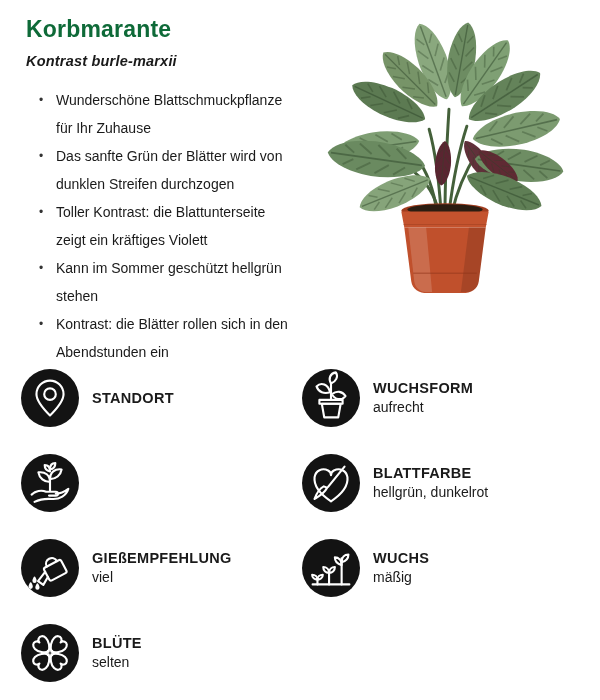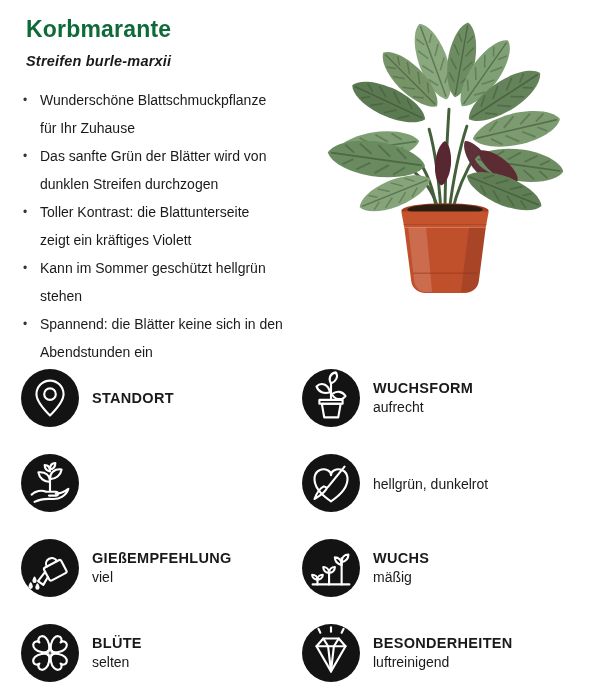--- a/index.html
+++ b/index.html
@@ -5,21 +5,21 @@
   html,body{margin:0;padding:0;background:#ffffff;}
   .page{
     position:relative;width:600px;height:700px;overflow:hidden;background:#ffffff;
     font-family:"Liberation Sans",sans-serif;color:#1a1a1a;
   }
   
   .header{position:absolute;left:26px;top:16px;width:280px;}
   .title{font-size:23px;font-weight:700;color:#0e6a38;letter-spacing:0.2px;margin:0;}
   .subtitle{font-size:14.5px;font-style:italic;font-weight:600;margin-top:10px;letter-spacing:0.2px;}
   
-  .bullets{position:absolute;left:22px;top:86px;width:286px;margin:0;padding:0;list-style:none;
+  .bullets{position:absolute;left:38px;top:86px;width:286px;margin:0;padding:0;list-style:none;
            font-size:14px;line-height:28px;}
   .bullets li{position:relative;padding-left:18px;white-space:pre-line;}
   .bullets li::before{content:"•";position:absolute;left:1px;top:0;font-size:12px;color:#333;}
   
   .plant{position:absolute;left:298px;top:2px;width:298px;height:298px;}
   
   .features{position:absolute;left:21px;top:369px;width:556px;display:grid;
             grid-template-columns:281px 275px;row-gap:27px;}
   .feature{display:flex;align-items:center;gap:13px;}
   .icon-circle{width:58px;height:58px;border-radius:50%;background:#131313;flex:0 0 auto;
@@ -31,32 +31,32 @@
   .f-label{font-weight:700;font-size:14.5px;letter-spacing:0.3px;}
   .f-value{font-size:14px;line-height:19px;white-space:pre-line;margin-top:2px;}
 </style>
 </head>
 <body>
 
 <div class="page">
 
   <div class="header">
     <h1 class="title">Korbmarante</h1>
-    <div class="subtitle">Streifen burle-marxii</div>
+    <div class="subtitle">Kontrast burle-marxii</div>
   </div>
 
   <ul class="bullets">
     <li>Wunderschöne Blattschmuckpflanze
 für Ihr Zuhause</li>
     <li>Das sanfte Grün der Blätter wird von
 dunklen Streifen durchzogen</li>
     <li>Toller Kontrast: die Blattunterseite
 zeigt ein kräftiges Violett</li>
     <li>Kann im Sommer geschützt hellgrün stehen</li>
-    <li>Spannend: die Blätter keine sich in den
+    <li>Kontrast: die Blätter rollen sich in den
 Abendstunden ein</li>
   </ul>
 
   <div class="plant">
     <svg viewBox="0 0 300 300" width="298" height="298">
       <defs>
         <g id="leaf">
           <path d="M0,0 C6,-10 26,-16 48,-16 C72,-15 86,-8 90,0 C86,8 72,15 48,16 C26,16 6,10 0,0 Z" fill="currentColor" stroke="none"></path>
           <path d="M3,0 L87,0" stroke="#2d4629" stroke-width="1.6" opacity="0.5" fill="none"></path>
           <path d="M18,-4 L28,-12 M33,-4 L45,-13 M50,-4 L62,-12 M66,-3 L75,-9 M18,4 L28,12 M33,4 L45,13 M50,4 L62,12 M66,3 L75,9" stroke="#2d4629" stroke-width="1.8" opacity="0.35" fill="none"></path>
@@ -148,20 +148,21 @@
 
     <div class="feature">
       <span class="icon-circle">
         <svg class="icon" viewBox="0 0 60 60">
           <path d="M30,49 C18,41 12,33 13,24 C14,17 21,14 27,17 C29,18 30,20 30,22 C30,20 31,18 33,17 C39,14 46,17 47,24 C48,33 42,41 30,49 Z"></path>
           <path d="M44,13 L27,34"></path>
           <path d="M26,35 C23,41 18,43.5 13,46.5 C15,41 17.5,36 22.5,33.5 Z"></path>
         </svg>
       </span>
       <span class="f-text">
+        <span class="f-label">BLATTFARBE</span>
         <span class="f-value">hellgrün, dunkelrot</span>
       </span>
     </div>
 
     <div class="feature">
       <span class="icon-circle">
         <svg class="icon" viewBox="0 0 60 60">
           <g transform="rotate(-28 33 32)">
             <rect x="25" y="26" width="20" height="15" rx="2"></rect>
             <path d="M29,26 C29,18 41,18 41,26"></path>
@@ -219,32 +220,15 @@
           <circle class="fdot" cx="27.8" cy="32.2" r="1.2"></circle>
           <circle class="fdot" cx="32.2" cy="32.2" r="1.2"></circle>
         </svg>
       </span>
       <span class="f-text">
         <span class="f-label">BLÜTE</span>
         <span class="f-value">selten</span>
       </span>
     </div>
 
-    <div class="feature">
-      <span class="icon-circle">
-        <svg class="icon" viewBox="0 0 60 60">
-          <path d="M22,15 L38,15 L45,23 L30,49 L15,23 Z"></path>
-          <path d="M15,23 L45,23"></path>
-          <path d="M22,15 L27,23 L30,49"></path>
-          <path d="M38,15 L33,23 L30,49"></path>
-          <path d="M19,9 L17,5"></path>
-          <path d="M30,8 L30,3.5"></path>
-          <path d="M41,9 L43,5"></path>
-        </svg>
-      </span>
-      <span class="f-text">
-        <span class="f-label">BESONDERHEITEN</span>
-        <span class="f-value">luftreinigend</span>
-      </span>
-    </div>
 
   </div>
 </div>
 
 </body></html>

